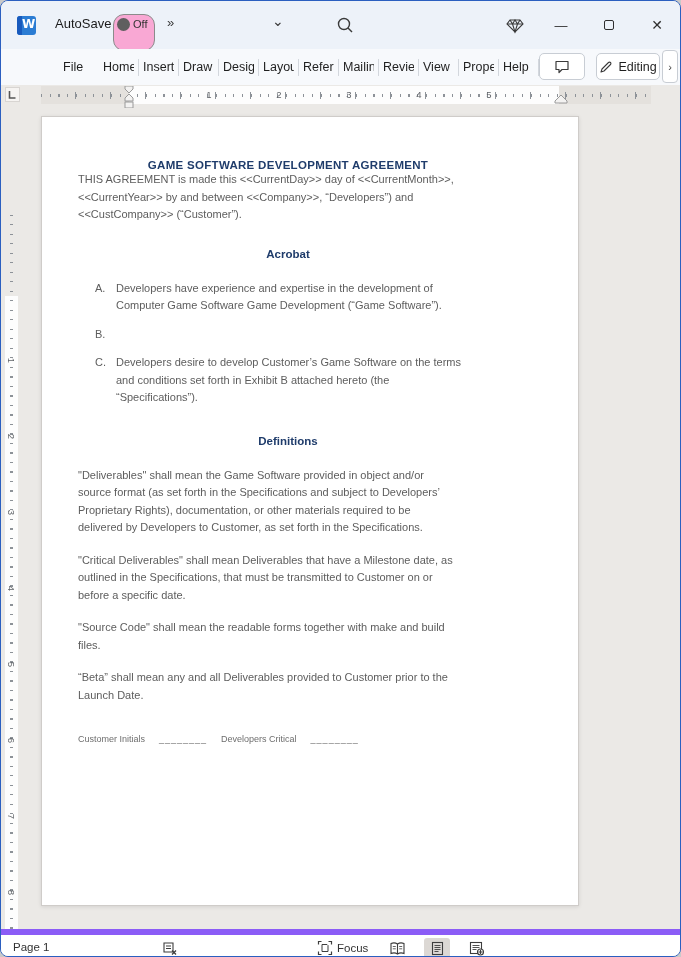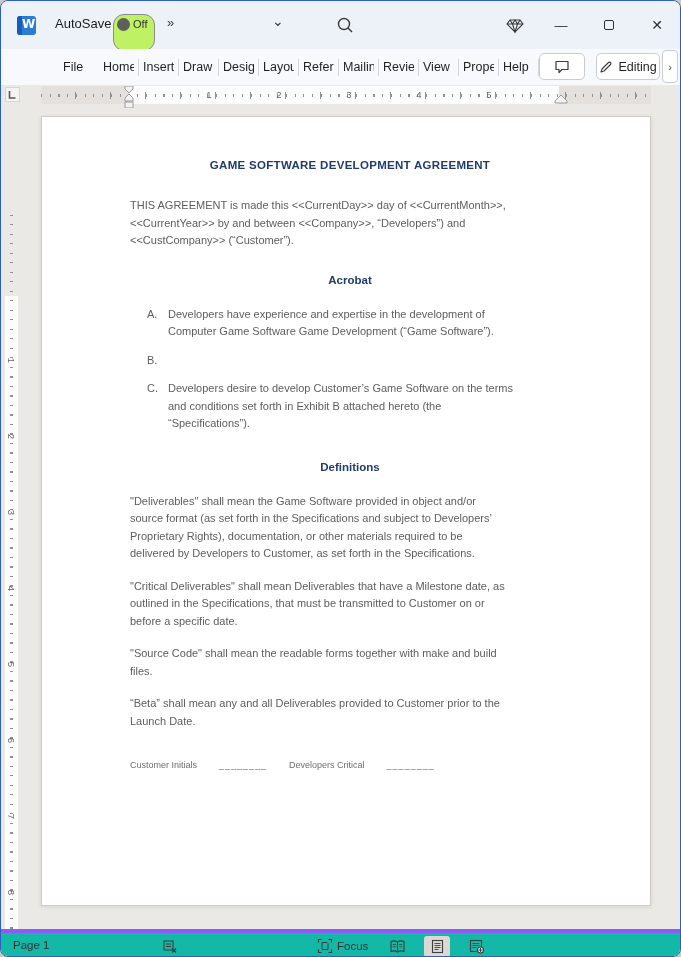--- a/index.html
+++ b/index.html
@@ -5,21 +5,21 @@
   * { margin:0; padding:0; box-sizing:border-box; }
   html,body { width:681px; height:957px; background:#c9c9c9; font-family:"Liberation Sans","DejaVu Sans",sans-serif; }
   .window{ position:relative; width:681px; height:957px; border:1.5px solid #2b5fc0; border-radius:8px; overflow:hidden; background:#ebe9e6;}
 
   
   .titlebar{ position:absolute; left:0; top:0; width:100%; height:48px; background:#edf2f9; }
   .applogo{ position:absolute; left:16px; top:15px; width:19px; height:19px; border-radius:3px; background:#2b7cd3; }
   .applogo .bar{ position:absolute; left:0; top:0; width:5px; height:100%; background:#185abd; border-radius:3px 0 0 3px;}
   .applogo .w{ position:absolute; left:4px; top:1px; width:15px; text-align:center; color:#fff; font-size:12px; font-weight:bold; font-family:"DejaVu Sans",sans-serif;}
   .autosave-label{ position:absolute; left:54px; top:15px; font-size:13px; color:#1b1b1b; }
-  .toggle{ position:absolute; left:112px; top:13px; width:42px; height:37px; border:1px solid #8b8b8b; border-radius:11px; background:#bef264; }
+  .toggle{ position:absolute; left:112px; top:13px; width:42px; height:37px; border:1px solid #8b8b8b; border-radius:11px; background:#f9a8d4; }
   .toggle .knob{ position:absolute; left:3px; top:3px; width:13px; height:13px; border-radius:50%; background:#5f5f5f; }
   .toggle .state{ position:absolute; left:19px; top:3px; font-size:11px; color:#333; }
   .qat-overflow{ position:absolute; left:166px; top:14px; font-size:13px; color:#3a3a3a; }
   .tb-chevron{ position:absolute; left:271px; top:12px; font-size:14px; color:#3a3a3a; }
   .tb-icon{ position:absolute; top:14px; width:20px; height:20px; color:#3a3a3a; }
   .search-ic{ left:334px; }
   .gem-ic{ left:504px; }
   .win-btn{ position:absolute; top:12px; width:24px; height:24px; display:flex; align-items:center; justify-content:center; font-size:13px; color:#2f2f2f; }
   .min-btn{ left:548px; }
   .max-btn{ left:596px; }
@@ -53,37 +53,37 @@
 
   
   .vruler{ position:absolute; left:2px; top:107px; width:16px; height:823px; }
   .vruler .vactive{ position:absolute; left:2px; top:81px; width:13px; height:645px; background:#fdfdfd;}
   .vticks{ position:absolute; left:7px; top:0; width:3px; height:810px;
      background-image:repeating-linear-gradient(to bottom,#8d9298 0 1px,transparent 1px 9.5px);}
   .vnum{ position:absolute; left:1px; font-size:9.5px; color:#5f6368; transform:rotate(90deg); width:14px; text-align:center;}
 
   
   .docarea{ position:absolute; left:0; top:107px; width:100%; height:823px; background:#ebe9e6; }
-  .page{ position:absolute; left:40px; top:8px; width:610px; height:790px; background:#fff; border:1px solid #cfccc9; box-shadow:0 1px 4px rgba(0,0,0,.10); padding:42px 80px 0 88px; }
+  .page{ position:absolute; left:40px; top:8px; width:538px; height:790px; background:#fff; border:1px solid #cfccc9; box-shadow:0 1px 4px rgba(0,0,0,.10); padding:42px 80px 0 36px; }
   .doc-title{ text-align:center; font-size:11.5px; font-weight:bold; color:#1f3c6b; letter-spacing:.3px;}
   .body-text{ font-size:11px; line-height:17.5px; color:#5d5d5d; white-space:pre-line; }
-  .intro{ margin-top:26px; }
+  .intro{ }
   .sec-head{ text-align:center; font-size:11.5px; font-weight:bold; color:#1f3c6b; }
   .h-recitals{ margin-top:24px; }
   .h-definitions{ margin-top:28px; }
   .alist{ margin-top:20px; margin-left:17px; }
   .aitem{ display:flex; margin-bottom:11px; }
   .aitem .letter{ width:21px; flex:none; font-size:11px; line-height:17.5px; color:#5d5d5d;}
   .para{ margin-top:15px; }
   .p-first{ margin-top:20px; }
-  .initials{ margin-top:30px; display:flex; align-items:baseline; font-size:9px; color:#6e6e6e; gap:22px;}
+  .initials{ margin-top:30px; display:flex; align-items:baseline; font-size:9px; color:#6e6e6e; gap:14px;}
   .initials .blank{ letter-spacing:1px; }
 
   
-  .statusbar{ position:absolute; left:0; bottom:0; width:100%; height:27px; background:#14b8a6; border-top:4px solid #8b5cf6; }
+  .statusbar{ position:absolute; left:0; bottom:0; width:100%; height:27px; background:#ffffff; border-top:6px solid #8b5cf6; }
   .page-ind{ position:absolute; left:12px; top:6px; font-size:11.5px; color:#333; }
   .sb-ic{ position:absolute; top:5px; width:18px; height:18px; color:#3d3d3d; display:flex; align-items:center; justify-content:center;}
   .proof-ic{ left:160px; }
   .focus-wrap{ position:absolute; left:316px; top:5px; display:flex; align-items:center; gap:4px; font-size:11.5px; color:#333;}
   .view-ic{ position:absolute; top:3px; width:26px; height:21px; display:flex; align-items:center; justify-content:center; border-radius:3px;}
   .read-ic{ left:383px; }
   .print-ic{ left:423px; background:#dcd8d4; }
   .web-ic{ left:463px; }
   svg{ display:block; }
 </style>

